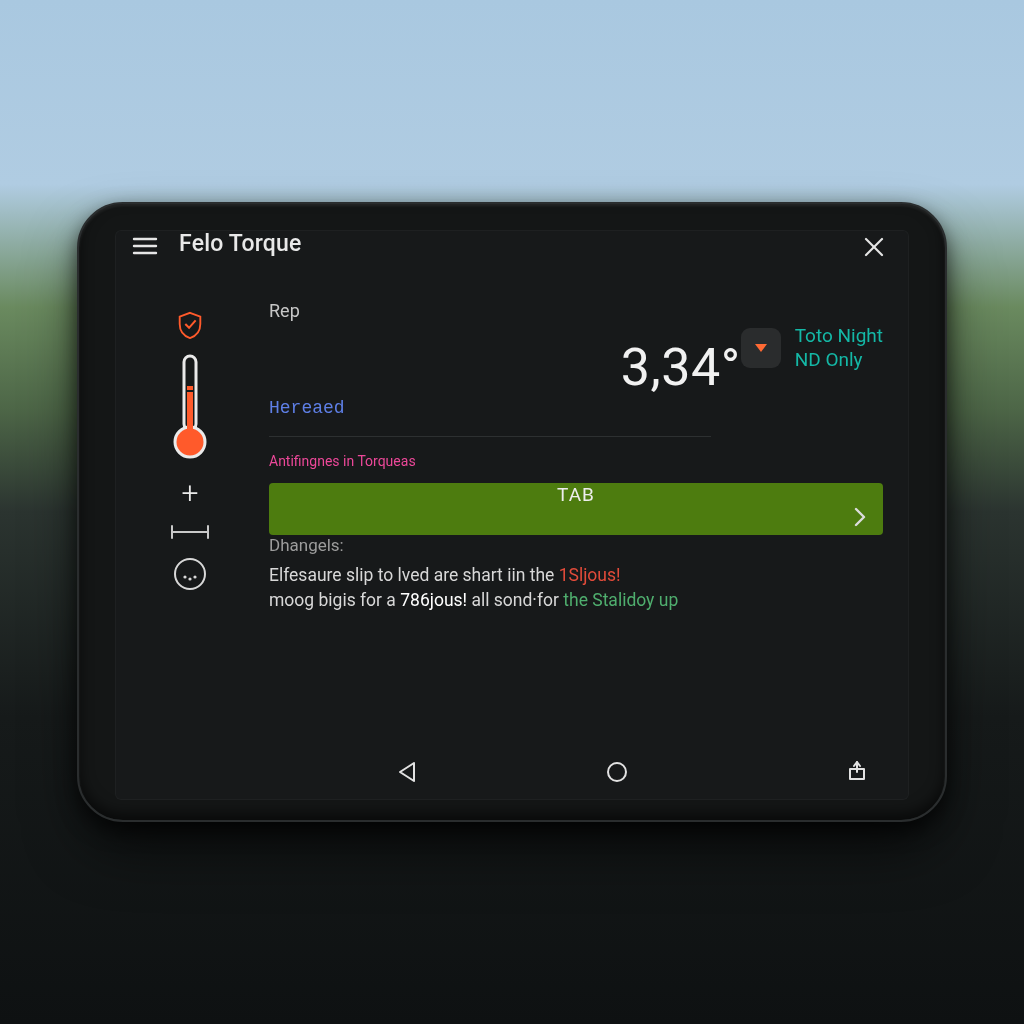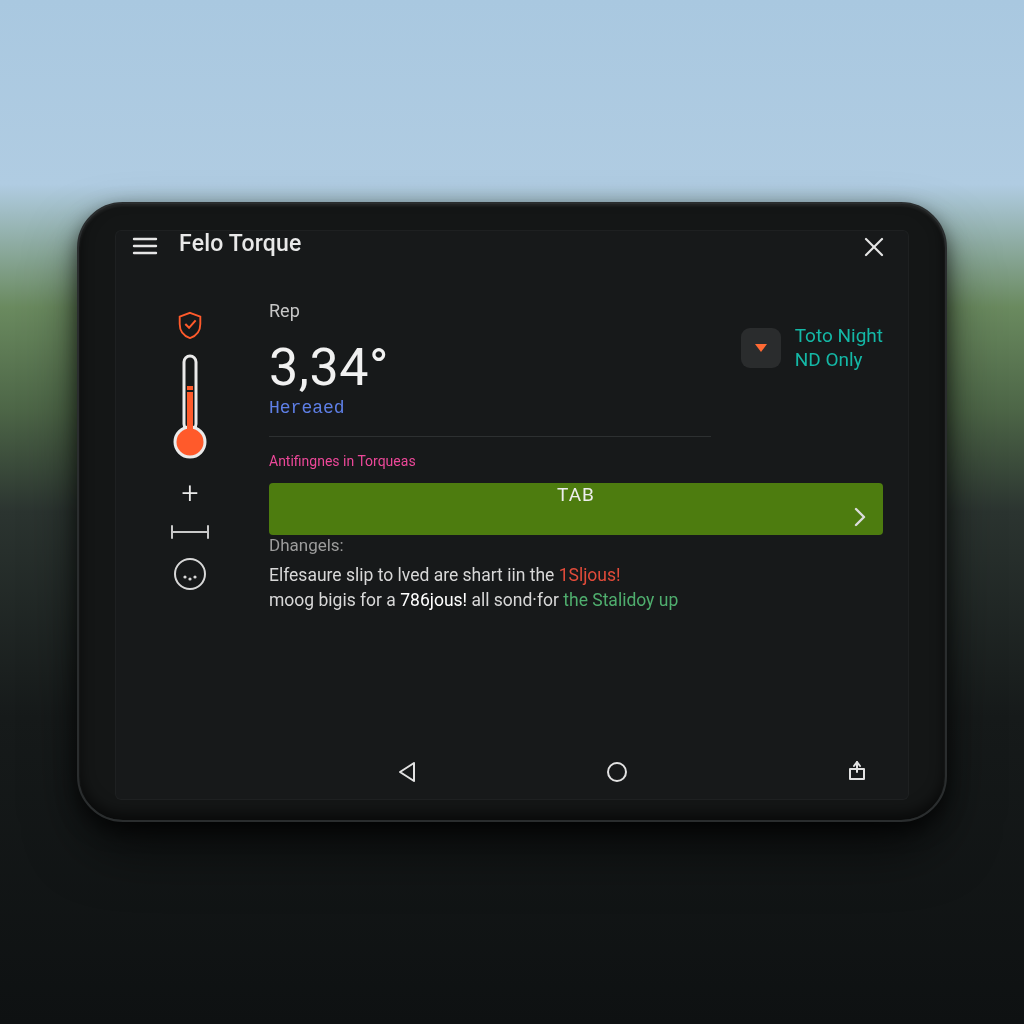--- a/index.html
+++ b/index.html
@@ -79,21 +79,21 @@
     flex:1;
     padding: 8px 26px 0 4px;
     color:#e6e6e6;
     display:flex;
     flex-direction:column;
   }
 
   .rep-row { display:flex; align-items:flex-start; }
   .rep-block { flex:1; }
   .rep-label { font-size:18px; color:#c7c7c7; margin-bottom:20px; }
-  .rep-value { font-size:52px; font-weight:400; letter-spacing:.5px; color:#f1f1f1; line-height:1.05;}
+  .rep-value { font-size:52px; font-weight:400; letter-spacing:.5px; color:#f1f1f1; line-height:1.05;text-align:right;}
   .rep-sub { font-size:18px; color:#5e7fe6; margin-top:2px;font-family:Liberation Mono, monospace; }
 
   .mode-block { display:flex; align-items:center; gap:14px; margin-top:24px; }
   .mode-chip {
     width:40px; height:40px; border-radius:9px;
     background:#2a2c2d;
     display:flex; align-items:center; justify-content:center;
     cursor:pointer;
   }
   .mode-chip svg { width:16px; height:14px; }

